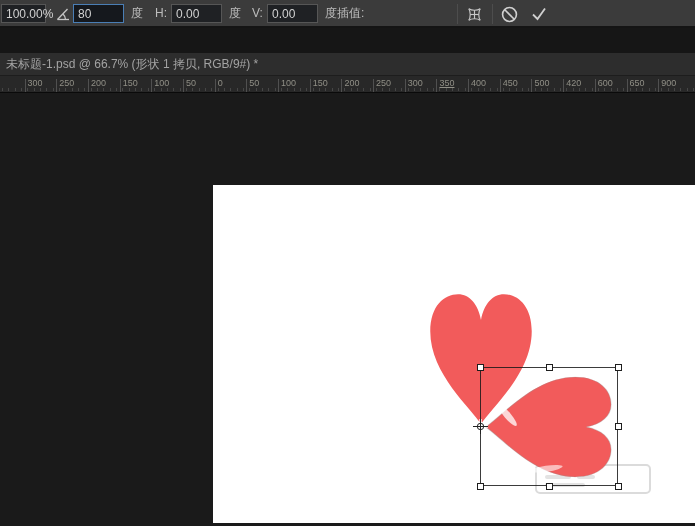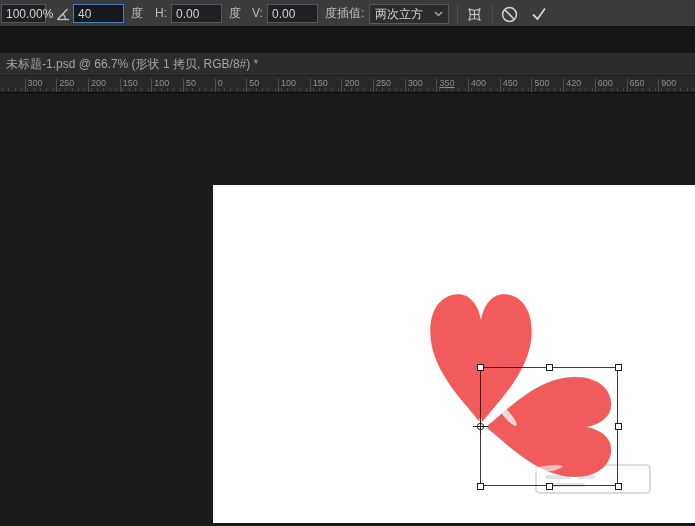--- a/index.html
+++ b/index.html
@@ -62,43 +62,37 @@
 
   <span class="ob-abs" style="left:55px; top:6px; height:16px;">
     <svg width="16" height="16" viewBox="0 0 16 16" fill="none" stroke="#c6c6c6" stroke-width="1.3">
       <path d="M2.5 13.5 L12.5 3"></path>
         <path d="M2.5 13.5 H14"></path>
         <path d="M10.5 13.5 A 7.5 7.5 0 0 0 8.2 8.3"></path>
     </svg>
   </span>
 
   <div class="ob-abs field focused" style="left:73px; width:51px;">
-    <span>40</span>
+    <span>80</span>
   </div>
   <span class="ob-abs unit" style="left:131px;">度</span>
 
   <span class="ob-abs lbl" style="left:155px;">H:</span>
   <div class="ob-abs field" style="left:171px; width:51px;">
     <span>0.00</span>
   </div>
   <span class="ob-abs unit" style="left:229px;">度</span>
 
   <span class="ob-abs lbl" style="left:252px;">V:</span>
   <div class="ob-abs field" style="left:267px; width:51px;">
     <span>0.00</span>
   </div>
   <span class="ob-abs unit" style="left:325px;">度</span>
 
   <span class="ob-abs lbl" style="left:337px;">插值:</span>
-  <div class="dropdown" style="left:369px; width:80px;">
-    <span class="dd-text">两次立方</span>
-    <svg width="9" height="6" viewBox="0 0 9 6" fill="none" stroke="#a8a8a8" stroke-width="1.4">
-        <polyline points="1,1 4.5,4.5 8,1"></polyline>
-      </svg>
-  </div>
 
   <div class="vsep" style="left:457px;"></div>
 
   <button class="icon-btn" style="left:462px;">
     <svg width="19" height="19" viewBox="0 0 20 20" fill="none" stroke="#c8c8c8" stroke-width="1.2">
       <path d="M4 4 C7 6 13 6 16 4"></path>
         <path d="M4 16 C7 14 13 14 16 16"></path>
       <path d="M4 4 C6 7 6 13 4 16"></path>
         <path d="M16 4 C14 7 14 13 16 16"></path>
       <path d="M10 5.5 V14.5"></path>
@@ -118,21 +112,21 @@
   <button class="icon-btn" style="left:527px;">
     <svg width="20" height="20" viewBox="0 0 20 20" fill="none" stroke="#cfcfcf" stroke-width="1.8">
       <polyline points="4,10.5 8.5,15 16,4.5"></polyline>
     </svg>
   </button>
 </div>
 
 <div class="dark-strip"></div>
 
 <div class="tab-bar">
-  <span>未标题-1.psd @ 66.7% (形状 1 拷贝, RGB/8#) *</span>
+  <span>未标题-1.psd @ 66.7% (形状 1 拷贝, RGB/9#) *</span>
 </div>
 
 <div class="ruler" id="ruler">
     <div class="rtick" style="left: 24.6px;"></div>
     <span class="rnum" style="left: 27.6px;">300</span>
     <div class="rtick" style="left: 56.28px;"></div>
     <span class="rnum" style="left: 59.28px;">250</span>
     <div class="rtick" style="left: 87.96px;"></div>
     <span class="rnum" style="left: 90.96px;">200</span>
     <div class="rtick" style="left: 119.64px;"></div>

